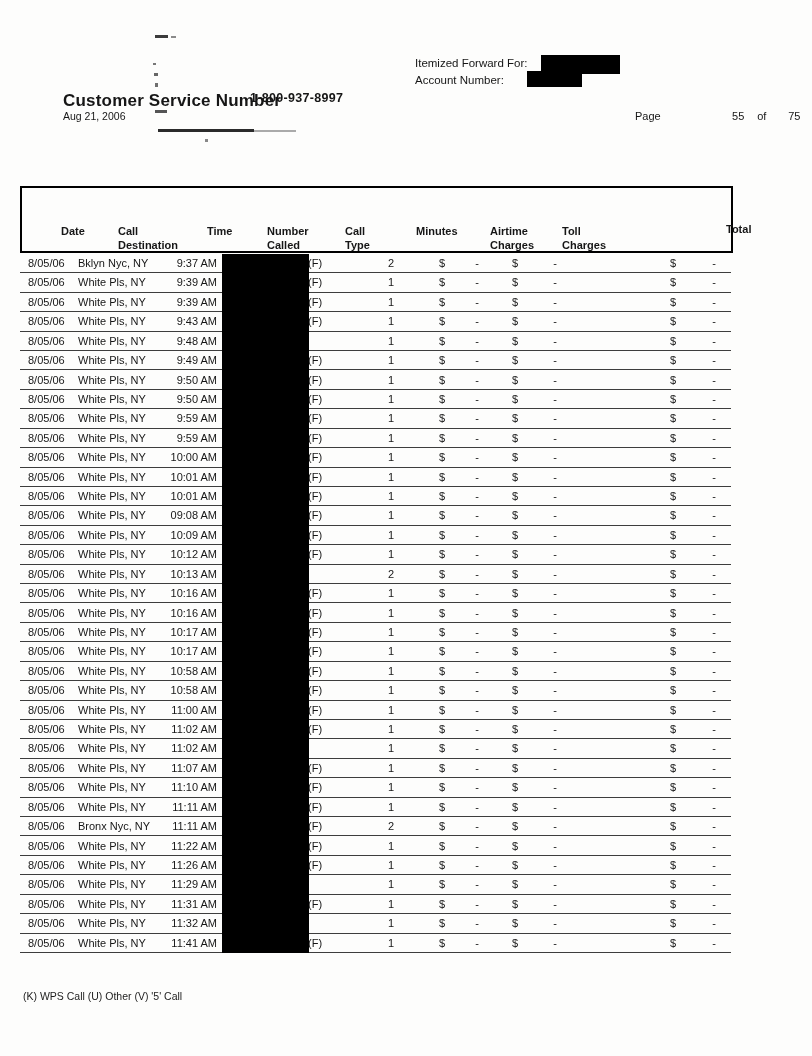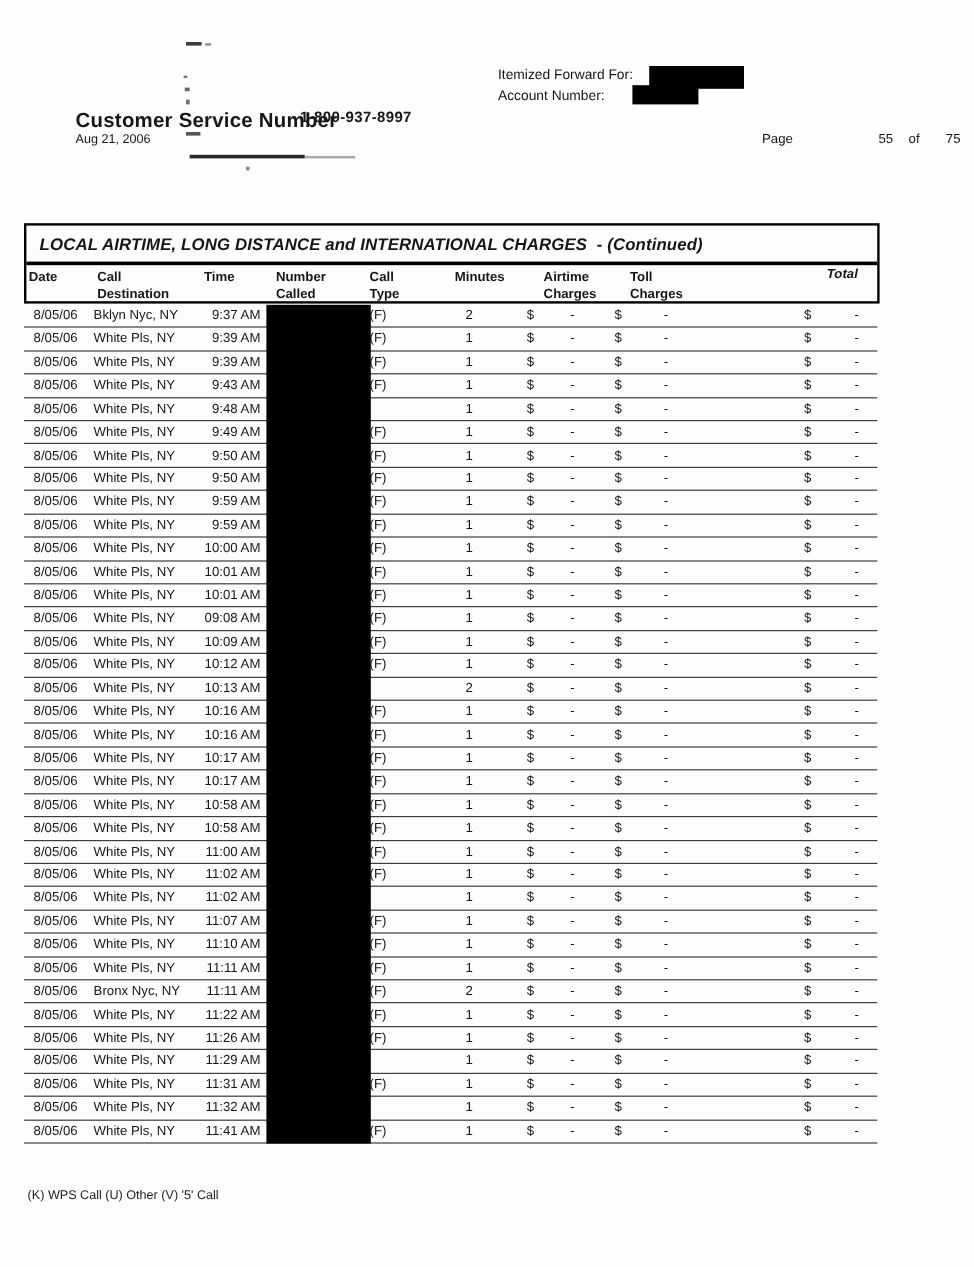--- a/index.html
+++ b/index.html
@@ -52,30 +52,31 @@
     border-bottom:3px solid #000;
     padding-left:11px;
     font-size:14px;font-weight:bold;font-style:italic;
     letter-spacing:0.1px;
     white-space:pre;
   }
   .head-cell{
     position:absolute;top:25px;
     font-size:11px;font-weight:bold;line-height:14px;
     white-space:pre-line;
+    margin-left:37px;
   }
   .hc-date{left:2px;top:36px;}
   .hc-dest{left:59px;top:36px;}
   .hc-time{left:148px;top:36px;}
   .hc-number{left:208px;top:36px;}
   .hc-type{left:286px;top:36px;}
   .hc-minutes{left:357px;top:36px;}
   .hc-airtime{left:431px;top:36px;}
   .hc-toll{left:503px;top:36px;}
-  .hc-total{left:667px;top:34px;font-style:italic;}
+  .hc-total{left:667px;top:34px;}
   .rows{
     position:absolute;left:0;top:68px;width:711px;height:699px;
   }
   .row{
     position:absolute;left:0;width:711px;height:19.42px;
     border-bottom:1px solid #3d3d3d;
     box-sizing:border-box;
     font-size:11px;line-height:19px;
   }
   .cell{position:absolute;top:0;white-space:nowrap;}
@@ -123,21 +124,20 @@
 
   <div class="abs page-info">
     <span class="pg-label">Page</span>
     <span class="pg-cur">55</span>
     <span class="pg-of">of</span>
     <span class="pg-total">75</span>
   </div>
 
   <div class="abs doc-table">
     <div class="head-box">
-      <div class="table-title">LOCAL AIRTIME, LONG DISTANCE and INTERNATIONAL CHARGES  - (Continued)</div>
       <div class="head-cell hc-date">Date</div>
       <div class="head-cell hc-dest">Call
 Destination</div>
       <div class="head-cell hc-time">Time</div>
       <div class="head-cell hc-number">Number
 Called</div>
       <div class="head-cell hc-type">Call
 Type</div>
       <div class="head-cell hc-minutes">Minutes</div>
       <div class="head-cell hc-airtime">Airtime

